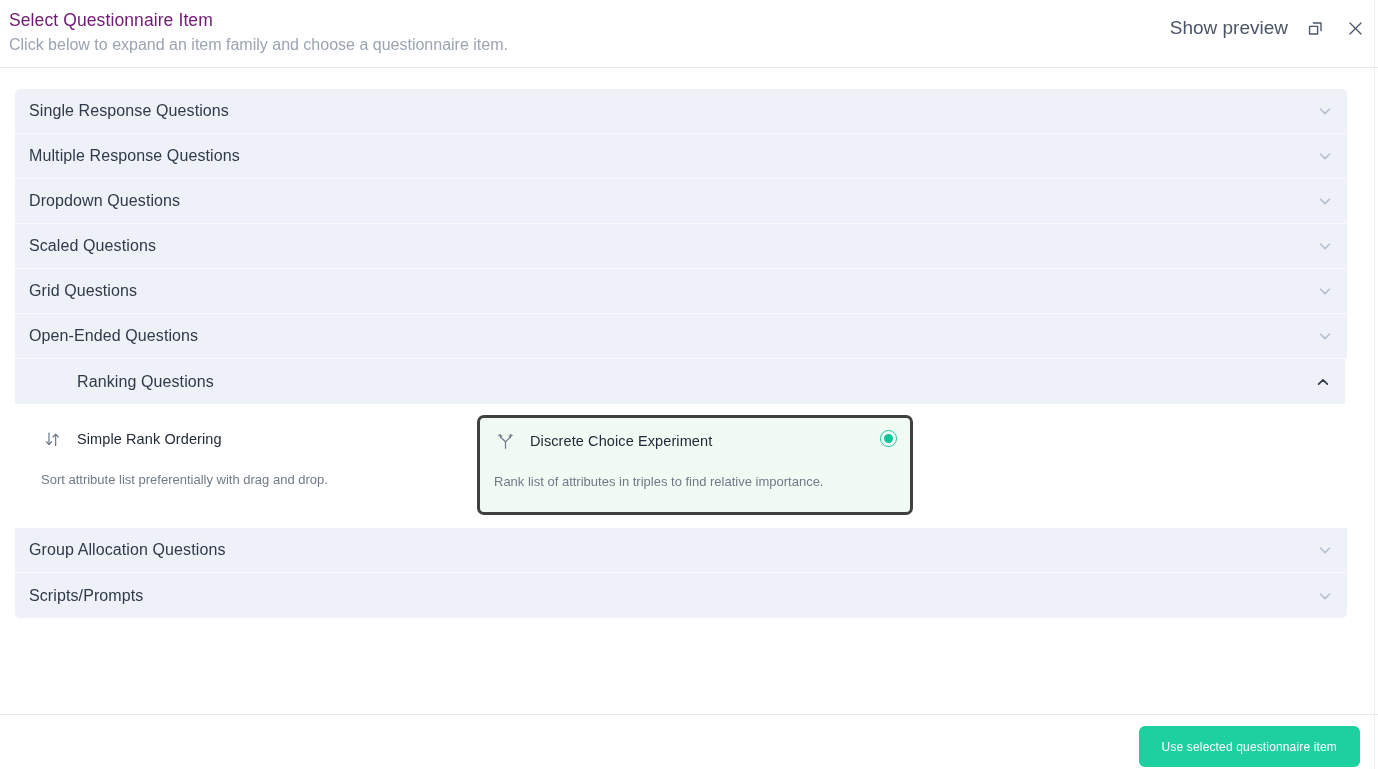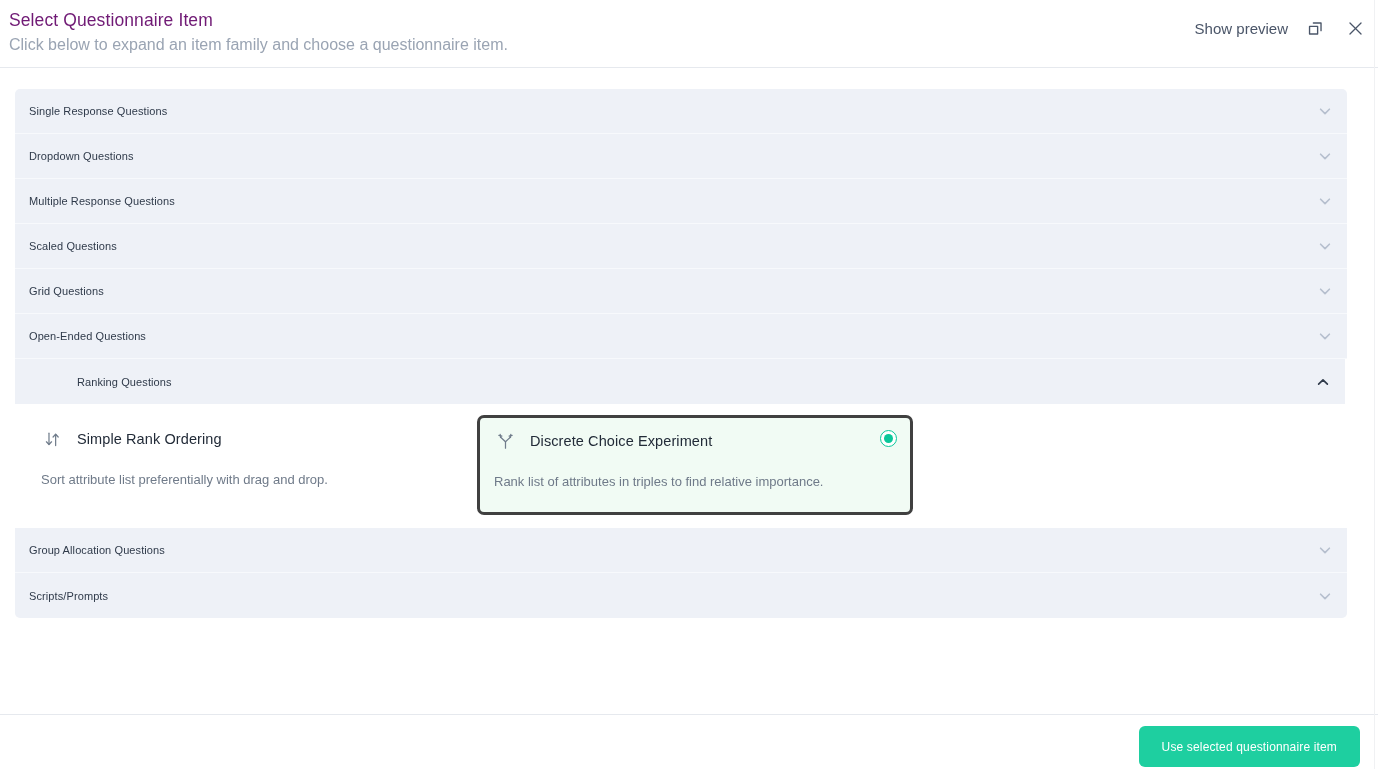--- a/index.html
+++ b/index.html
@@ -43,21 +43,21 @@
     white-space: nowrap;
   }
   .header-actions {
     position: absolute;
     right: 10px; top: 15px;
     display: flex;
     align-items: center;
     gap: 14px;
   }
   .show-preview-label {
-    font-size: 15px;
+    font-size: 19px;
     color: #4a5568;
     white-space: nowrap;
     cursor: pointer;
   }
   .icon-btn {
     width: 26px; height: 26px;
     display: flex;
     align-items: center;
     justify-content: center;
     cursor: pointer;
@@ -91,21 +91,21 @@
     border-bottom-right-radius: 5px;
   }
   .acc-row.expanded {
     width: 1330px;
     background: #eef1f7;
     border-bottom: none;
     padding-left: 48px;
   }
   .acc-label {
     margin-left: 14px;
-    font-size: 11px;
+    font-size: 16px;
     color: #2f3a4a;
     letter-spacing: 0.1px;
     white-space: nowrap;
   }
   .acc-chevron {
     position: absolute;
     right: 11px; top: 50%;
     transform: translateY(-50%);
     width: 22px; height: 22px;
     display: flex;
@@ -259,32 +259,32 @@
         <span class="acc-chevron">
           <svg width="14" height="14" viewBox="0 0 16 16" fill="none" stroke="currentColor" stroke-width="1.9" stroke-linecap="round" stroke-linejoin="round">
               <path d="M3 6 L8 11 L13 6"></path>
             </svg>
         </span>
       </div>
     </div>
 
     <div class="acc-section">
       <div class="acc-row">
+        <span class="acc-label">Multiple Response Questions</span>
+        <span class="acc-chevron">
+          <svg width="14" height="14" viewBox="0 0 16 16" fill="none" stroke="currentColor" stroke-width="1.9" stroke-linecap="round" stroke-linejoin="round">
+              <path d="M3 6 L8 11 L13 6"></path>
+            </svg>
+        </span>
+      </div>
+    </div>
+
+    <div class="acc-section">
+      <div class="acc-row">
         <span class="acc-label">Dropdown Questions</span>
-        <span class="acc-chevron">
-          <svg width="14" height="14" viewBox="0 0 16 16" fill="none" stroke="currentColor" stroke-width="1.9" stroke-linecap="round" stroke-linejoin="round">
-              <path d="M3 6 L8 11 L13 6"></path>
-            </svg>
-        </span>
-      </div>
-    </div>
-
-    <div class="acc-section">
-      <div class="acc-row">
-        <span class="acc-label">Multiple Response Questions</span>
         <span class="acc-chevron">
           <svg width="14" height="14" viewBox="0 0 16 16" fill="none" stroke="currentColor" stroke-width="1.9" stroke-linecap="round" stroke-linejoin="round">
               <path d="M3 6 L8 11 L13 6"></path>
             </svg>
         </span>
       </div>
     </div>
 
     <div class="acc-section">
       <div class="acc-row">

